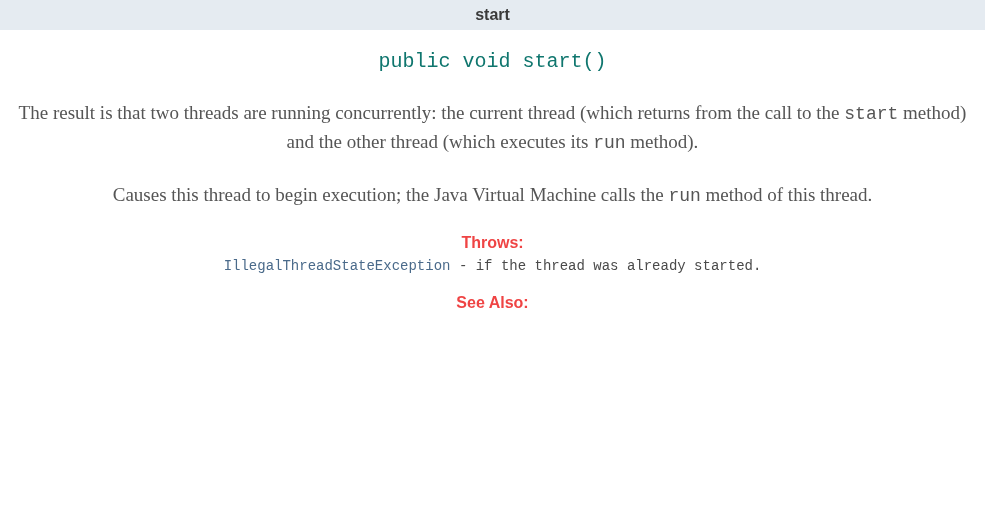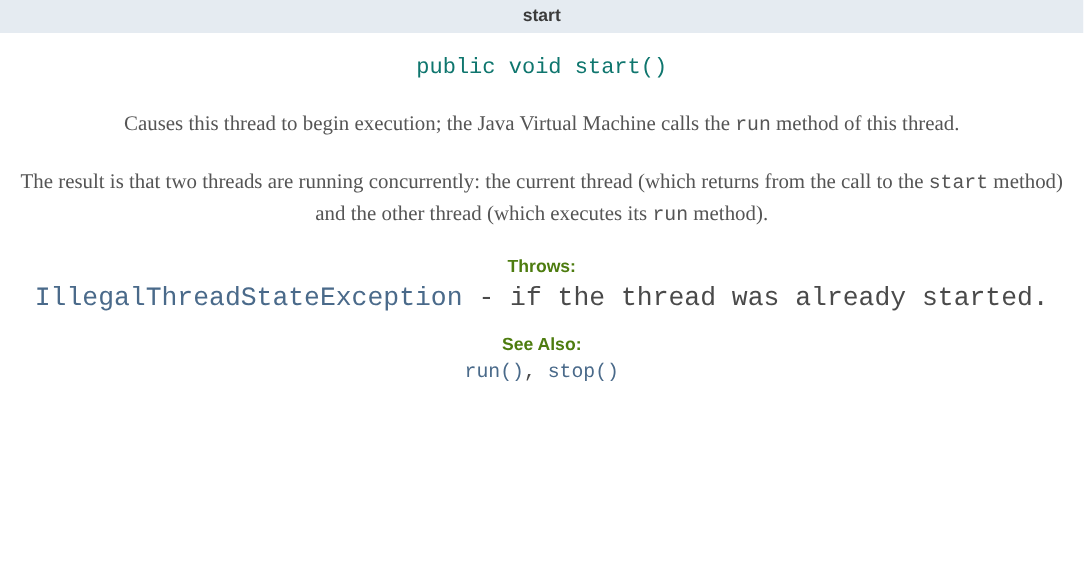--- a/index.html
+++ b/index.html
@@ -40,26 +40,26 @@
       margin-bottom: 24px;
     }
     .description code {
       font-family: 'Courier New', Courier, monospace;
       font-size: 18px;
     }
     .section-label {
       font-family: Arial, Helvetica, sans-serif;
       font-weight: bold;
       font-size: 16px;
-      color: #4d7c0f;
+      color: #ef4444;
       margin-bottom: 6px;
     }
     .throws-line {
       font-family: 'Courier New', Courier, monospace;
-      font-size: 24px;
+      font-size: 14px;
       color: #4a4a4a;
       margin-bottom: 20px;
     }
     .throws-line .exception-link {
       color: #4a6a8a;
       font-family: 'Courier New', Courier, monospace;
     }
     .see-also-line {
       font-family: 'Courier New', Courier, monospace;
       font-size: 18px;
@@ -77,30 +77,27 @@
 <div class="method-header">
   <span>start</span>
 </div>
 
 <div class="content">
 
   <div class="signature">public void start()</div>
 
   <div class="description">
     <p>
-      <span>Causes this thread to begin execution; the Java Virtual Machine calls the </span><code>run</code><span> method of this thread.</span>
+      <span>The result is that two threads are running concurrently: the current thread (which returns from the call to the </span><code>start</code><span> method) and the other thread (which executes its </span><code>run</code><span> method).</span>
     </p>
     <p>
-      <span>The result is that two threads are running concurrently: the current thread (which returns from the call to the </span><code>start</code><span> method) and the other thread (which executes its </span><code>run</code><span> method).</span>
+      <span>Causes this thread to begin execution; the Java Virtual Machine calls the </span><code>run</code><span> method of this thread.</span>
     </p>
   </div>
 
   <div class="section-label">Throws:</div>
   <div class="throws-line">
     <span class="exception-link">IllegalThreadStateException</span><span> - if the thread was already started.</span>
   </div>
 
   <div class="section-label">See Also:</div>
-  <div class="see-also-line">
-    <span class="ref-link">run()</span><span class="sep">, </span><span class="ref-link">stop()</span>
-  </div>
 
 </div>
 
 </body></html>

